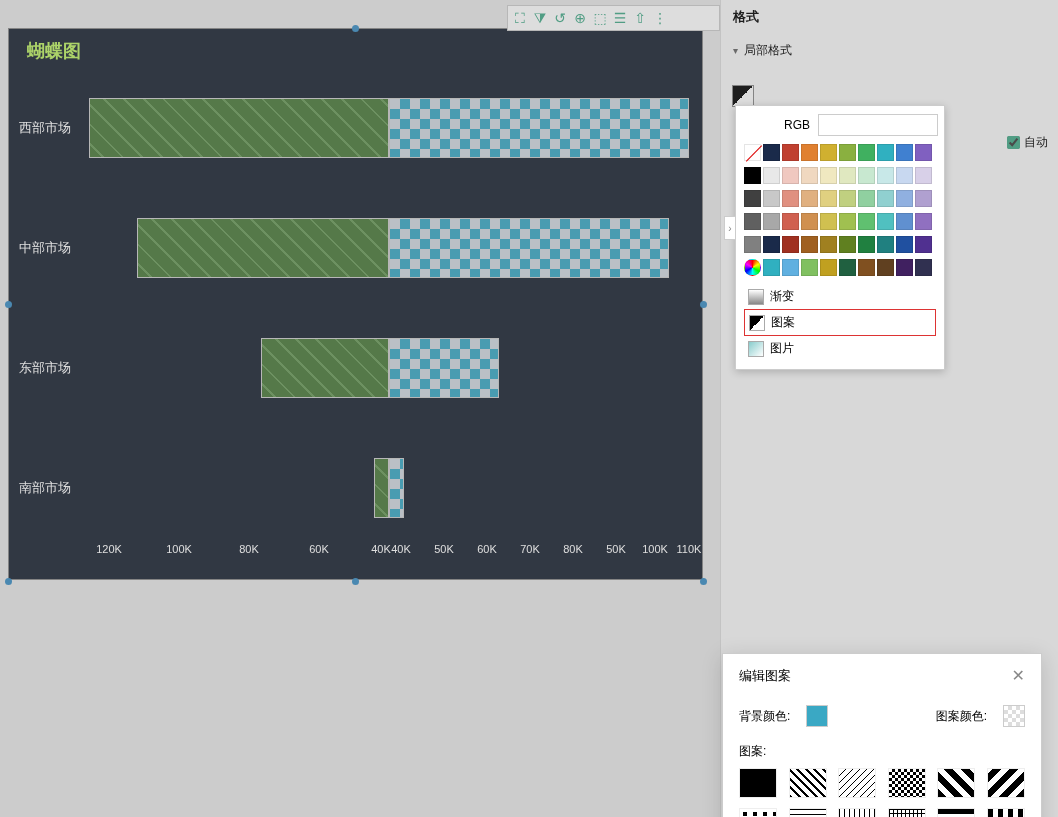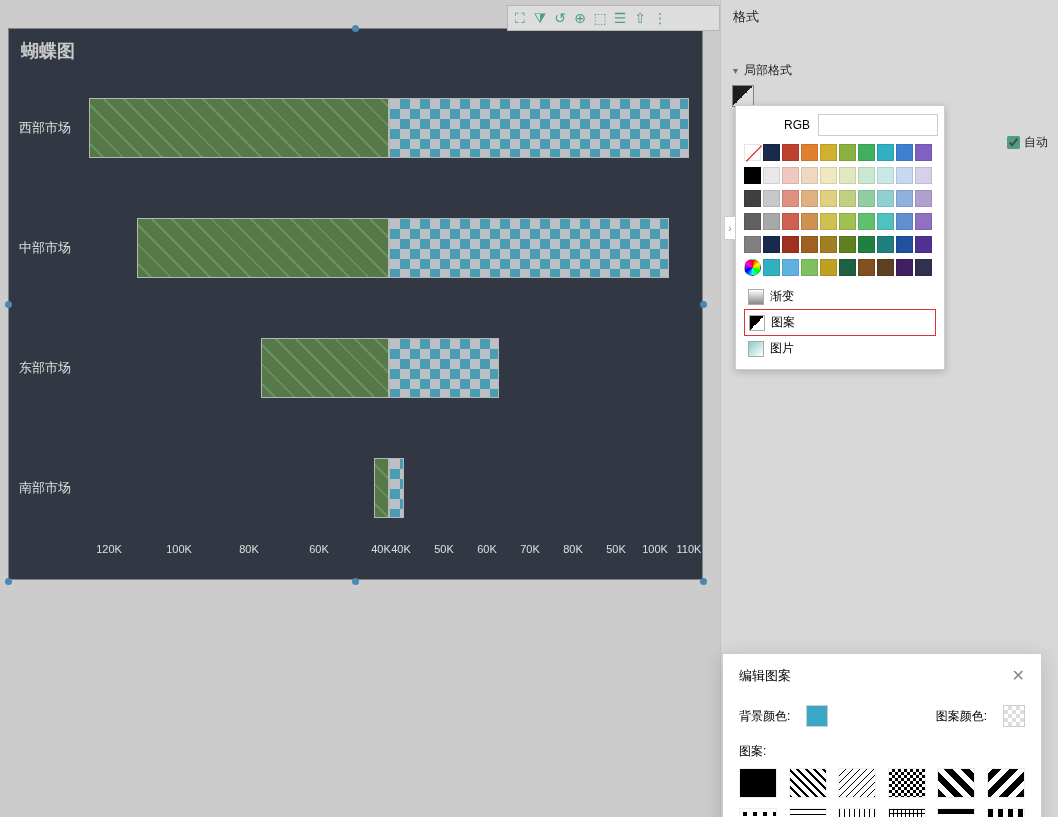--- a/index.html
+++ b/index.html
@@ -1,37 +1,37 @@
 <!DOCTYPE html>
 <html><head>
 <meta charset="utf-8">
 <style>
 * { box-sizing: border-box; margin: 0; padding: 0; }
 body { font-family: "Microsoft YaHei", Arial, sans-serif; font-size: 12px; background: #f0f0f0; width: 1058px; height: 817px; overflow: hidden; position: relative; }
 
 .main-area { position: absolute; left: 0; top: 0; width: 720px; height: 817px; background: #e8e8e8; }
 .chart-container { position: absolute; left: 8px; top: 28px; width: 695px; height: 552px; background: #1a2332; border: 1px solid #888; }
-.chart-title { color: #e5e5e5; font-size: 18px; font-weight: bold; padding: 10px 12px; }
+.chart-title { color: #bef264; font-size: 18px; font-weight: bold; padding: 10px 12px; margin-left: 6px; }
 .chart-body { position: relative; width: 100%; height: 500px; }
 .chart-row { position: absolute; left: 0; width: 100%; height: 70px; }
 .chart-label { position: absolute; left: 10px; width: 60px; color: #fff; font-size: 13px; top: 50%; transform: translateY(-50%); }
 .bar-left { position: absolute; height: 60px; top: 5px; background: repeating-linear-gradient(45deg, #4a7a3a 0, #4a7a3a 8px, #6a9a5a 8px, #6a9a5a 10px, #4a7a3a 10px, #4a7a3a 14px); border: 1px solid #ccc; }
 .bar-right { position: absolute; height: 60px; top: 5px; background: repeating-conic-gradient(#3aa8c4 0% 25%, #d0d8e0 0% 50%) 0 0/20px 20px; border: 1px solid #ccc; }
 .axis-labels { position: absolute; bottom: 10px; left: 0; width: 100%; height: 20px; color: #fff; font-size: 11px; }
 .axis-tick { position: absolute; transform: translateX(-50%); }
 
 .sel-handle { position: absolute; width: 7px; height: 7px; background: #3b8ec4; border-radius: 50%; }
 
 .toolbar { position: absolute; top: 5px; right: 0; background: #fff; border: 1px solid #ccc; display: flex; padding: 2px; z-index: 5; }
 .tb-icon { width: 20px; height: 20px; display: flex; align-items: center; justify-content: center; color: #4a8; cursor: pointer; font-size: 14px; }
 
 .side-panel { position: absolute; left: 720px; top: 0; width: 338px; height: 817px; background: #f8f8f8; border-left: 1px solid #ddd; }
-.side-title { padding: 8px 12px; font-weight: normal; font-size: 13px; }
+.side-title { padding: 8px 12px; font-weight: bold; font-size: 13px; }
 .side-section { padding: 4px 12px; }
-.section-header { display: flex; align-items: center; cursor: pointer; padding: 4px 0; margin-top: 20px; }
+.section-header { display: flex; align-items: center; cursor: pointer; padding: 4px 0; }
 .section-header::before { content: "▾"; font-size: 10px; margin-right: 6px; color: #666; }
 .auto-check { position: absolute; right: 10px; top: 134px; display: flex; align-items: center; gap: 4px; }
 .auto-check input { accent-color: #4a8; }
 
 .color-picker { position: absolute; left: 735px; top: 105px; width: 210px; background: #fff; border: 1px solid #ccc; box-shadow: 0 2px 8px rgba(0,0,0,.2); padding: 8px; z-index: 10; }
 .rgb-row { display: flex; align-items: center; gap: 8px; margin-bottom: 8px; padding-left: 40px; }
 .rgb-input { width: 120px; height: 22px; border: 1px solid #ccc; padding: 2px 4px; }
 .swatch-grid { display: grid; grid-template-columns: repeat(10, 17px); gap: 2px; margin-bottom: 6px; }
 .swatch { width: 17px; height: 17px; cursor: pointer; border: 1px solid rgba(0,0,0,0.1); }
 .swatch.none { background: #fff; position: relative; }

